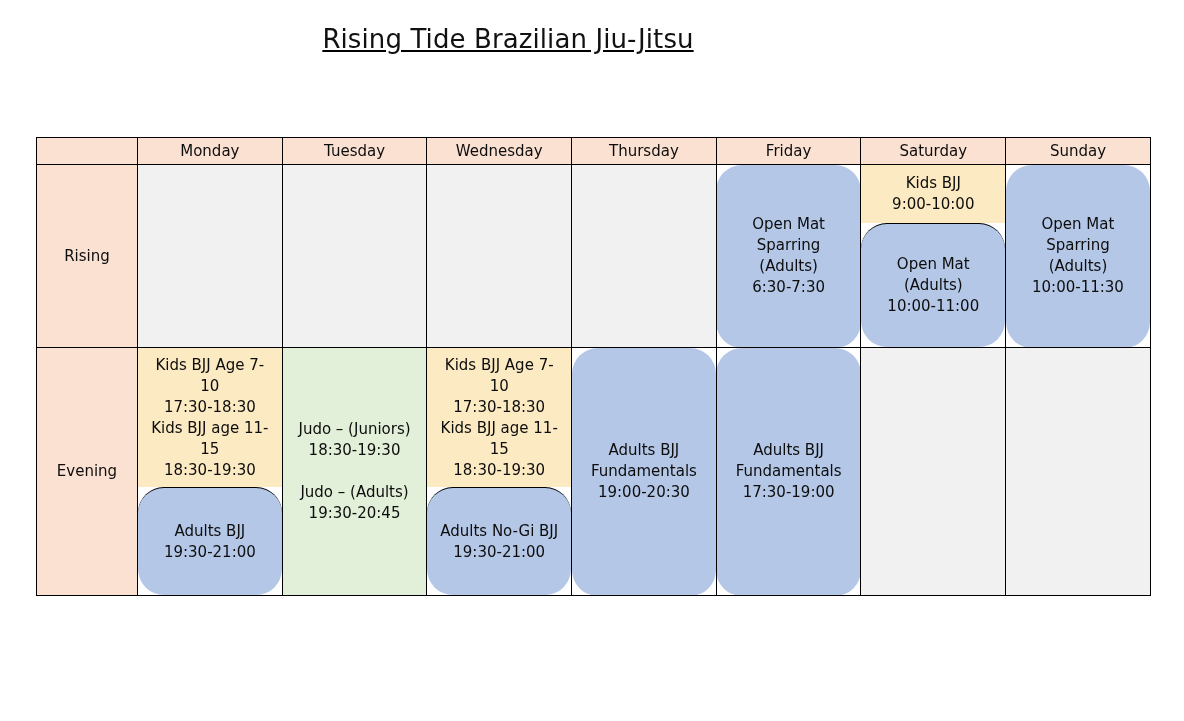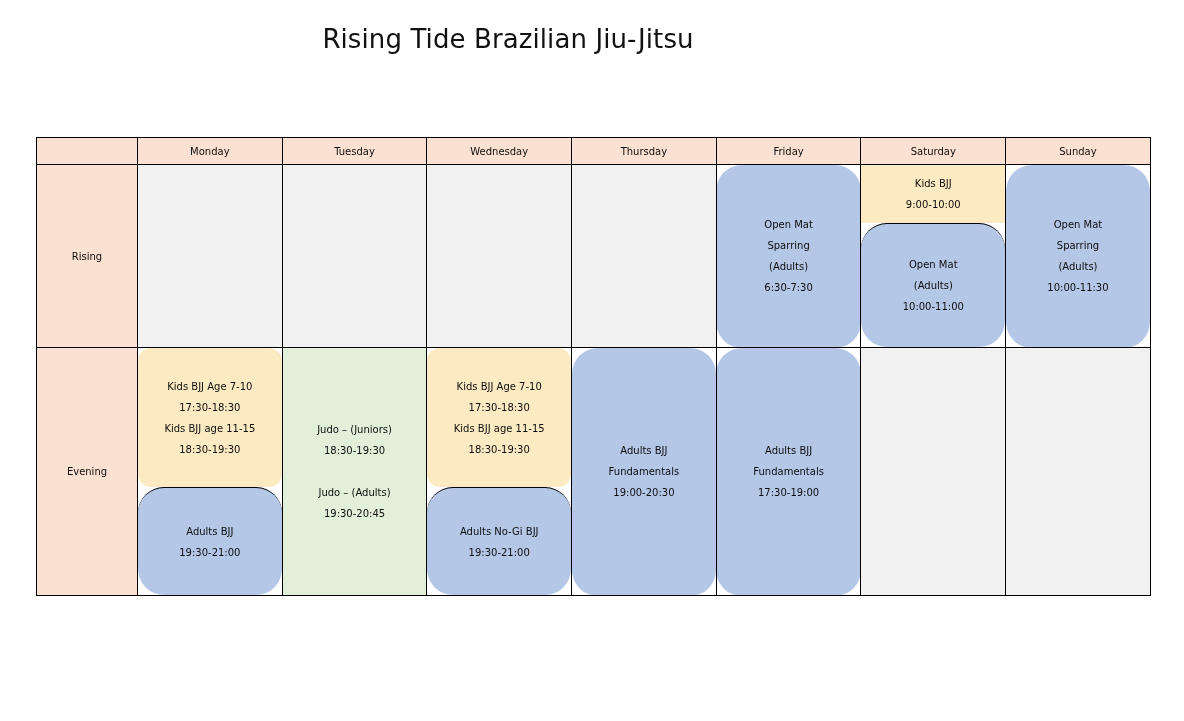--- a/index.html
+++ b/index.html
@@ -12,20 +12,21 @@
     height: 721px;
     font-family: "DejaVu Sans", sans-serif;
     color: #000000;
     overflow: hidden;
   }
   .page {
     position: relative;
     width: 1016px;
     height: 721px;
     box-sizing: border-box;
+    text-decoration: underline;
   }
 
   
   .title-block {
     width: 100%;
     text-align: center;
     padding-top: 22px;
   }
   .title-main {
     font-size: 26px;
@@ -55,21 +56,21 @@
     width: 1114px;
     border: 1.5px solid #000000;
   }
   table.timetable td,
   table.timetable th {
     border: 1.2px solid #000000;
     padding: 0;
     vertical-align: middle;
     text-align: center;
     font-weight: 400;
-    font-size: 10px;
+    font-size: 15px;
     line-height: 21px;
     color: #0d0d0d;
   }
 
   
   col.c-label { width: 101px; }
   col.c-day   { width: 144.7px; }
 
   
   thead th {
@@ -116,21 +117,21 @@
     box-sizing: border-box;
     padding: 2px 4px;
   }
   .subcell + .subcell {
     border-top: 1.2px solid #000000;
   }
   
   .sat-top    { flex: 0 0 58px; }
   .sat-bottom { flex: 1 1 auto; }
   
-  .ev-top     { flex: 0 0 139px; border-radius: 13px; }
+  .ev-top     { flex: 0 0 139px; }
   .ev-bottom  { flex: 1 1 auto; }
 
   .cell-text {
     display: block;
     padding: 2px 5px;
     white-space: pre-line;
   }
 </style>
 </head>
 <body>

